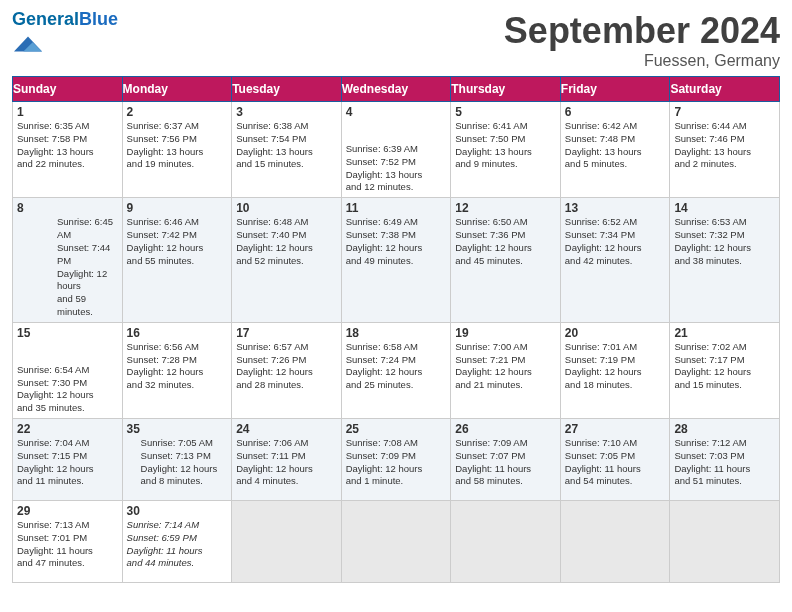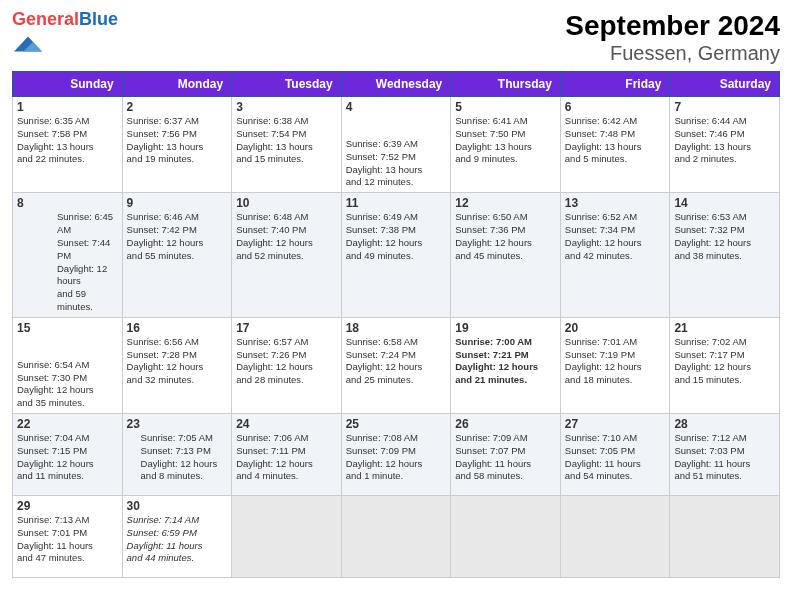--- a/index.html
+++ b/index.html
@@ -22,51 +22,51 @@
     }
     .logo {
       display: flex;
       align-items: center;
     }
     .logo-text {
       font-size: 18px;
       font-weight: bold;
       line-height: 1.1;
     }
-    .logo-general { color: #ef4444; margin-top: 28px; }
+    .logo-general { color: #0369a1; margin-top: 28px; }
     .logo-blue { color: #1a6bbf; }
     .logo-icon {
       width: 28px;
       height: 28px;
       margin-left: 2px;
     }
     .title-block {
       text-align: right;
     }
     .month-title {
-      font-size: 28px;
+      font-size: 36px;
       font-weight: bold;
-      color: #000000;
+      color: #404040;
     }
     .subtitle {
-      font-size: 20px;
+      font-size: 16px;
       color: #555;
     }
     table {
       width: 100%;
       border-collapse: collapse;
       table-layout: fixed;
     }
     thead tr th {
-      background-color: #6d28d9;
+      background-color: #be185d;
       color: #fff;
       font-size: 12px;
       font-weight: bold;
-      padding: 5px 8px;
-      text-align: right;
+      padding: 5px 0;
+      text-align: left;
       border: 1px solid #1a5ca0;
     }
     tbody tr td {
       vertical-align: top;
       font-size: 9.5px;
       color: #333;
       padding: 3px 4px;
       border: 1px solid #ccc;
       height: 82px;
       background: #fff;
@@ -248,21 +248,21 @@
           </td>
           <td>
             <span class="day-num">18</span>
             <div class="day-info" style="white-space: pre-line;">Sunrise: 6:58 AM
 Sunset: 7:24 PM
 Daylight: 12 hours
 and 25 minutes.</div>
           </td>
           <td>
             <span class="day-num">19</span>
-            <div class="day-info" style="white-space: pre-line; font-weight: bold;">Sunrise: 7:00 AM
+            <div class="day-info" style="white-space: pre-line;">Sunrise: 7:00 AM
 Sunset: 7:21 PM
 Daylight: 12 hours
 and 21 minutes.</div>
           </td>
           <td>
             <span class="day-num">20</span>
             <div class="day-info" style="white-space: pre-line;">Sunrise: 7:01 AM
 Sunset: 7:19 PM
 Daylight: 12 hours
 and 18 minutes.</div>
@@ -277,21 +277,21 @@
         </tr>
         <tr>
           <td>
             <span class="day-num">22</span>
             <div class="day-info" style="white-space: pre-line;">Sunrise: 7:04 AM
 Sunset: 7:15 PM
 Daylight: 12 hours
 and 11 minutes.</div>
           </td>
           <td>
-            <span class="day-num">23</span>
+            <span class="day-num">35</span>
             <div class="day-info" style="white-space: pre-line; margin-left: 14px;">Sunrise: 7:05 AM
 Sunset: 7:13 PM
 Daylight: 12 hours
 and 8 minutes.</div>
           </td>
           <td>
             <span class="day-num">24</span>
             <div class="day-info" style="white-space: pre-line;">Sunrise: 7:06 AM
 Sunset: 7:11 PM
 Daylight: 12 hours

